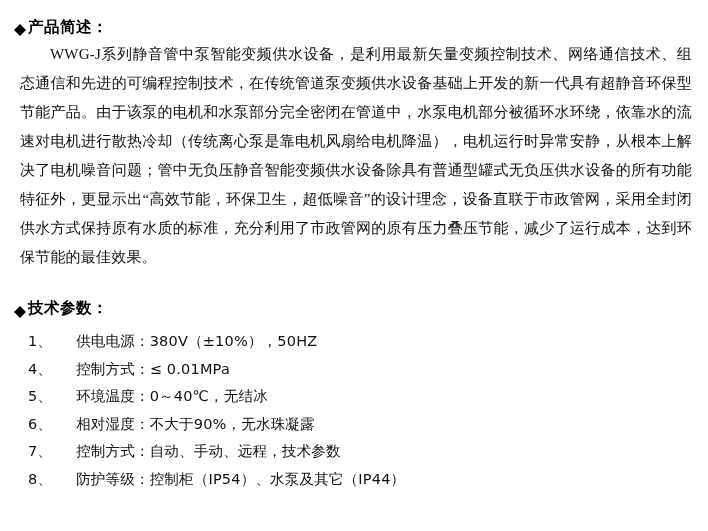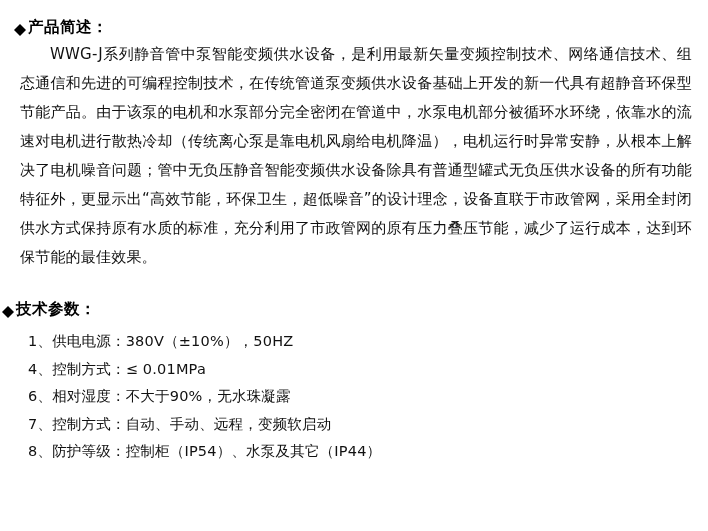--- a/index.html
+++ b/index.html
@@ -44,33 +44,34 @@
     content: "";
     position: absolute;
     left: -6px;
     top: 6px;
     width: 0;
     height: 0;
     border: 6px solid transparent;
     border-top-color: #000;
   }
   #heading1 { position: absolute; left: 14px; top: 18px; }
-  #heading2 { position: absolute; left: 2px; top: 300px; }
+  #heading2 { position: absolute; left: 14px; top: 300px; font-family: Liberation Mono, monospace; }
 
   .body-paragraph {
     position: absolute;
     left: 20px;
     top: 40px;
     width: 672px;
     font-size: 15px;
     line-height: 29px;
     text-align: justify;
     text-indent: 2em;
     color: #111111;
     letter-spacing: 0.2px;
+    font-family: Liberation Serif, serif;
   }
 
   .spec-list {
     position: absolute;
     left: 20px;
     top: 328px;
     width: 660px;
     margin: 0;
     padding: 0;
     list-style: none;
@@ -81,20 +82,21 @@
     color: #111111;
     white-space: nowrap;
     letter-spacing: 0.2px;
   }
   .spec-num {
     display: inline-block;
     padding-left: 8px;
   }
   .spec-text {
     display: inline;
+    margin-left: 24px;
   }
 </style>
 </head>
 <body>
 
 <div class="page">
 
   <div class="section-heading" id="heading1">
     <span class="diamond"></span>
     <span>产品简述：</span>
@@ -108,23 +110,26 @@
   </div>
 
   <ul class="spec-list">
     <li class="spec-item">
       <span class="spec-num">1、</span><span class="spec-text">供电电源：380V（±10%），50HZ</span>
     </li>
     <li class="spec-item">
       <span class="spec-num">4、</span><span class="spec-text">控制方式：≤ 0.01MPa</span>
     </li>
     <li class="spec-item">
+      <span class="spec-num">5、</span><span class="spec-text">环境温度：0～40℃，无结冰</span>
+    </li>
+    <li class="spec-item">
       <span class="spec-num">6、</span><span class="spec-text">相对湿度：不大于90%，无水珠凝露</span>
     </li>
     <li class="spec-item">
-      <span class="spec-num">7、</span><span class="spec-text">控制方式：自动、手动、远程，变频软启动</span>
+      <span class="spec-num">7、</span><span class="spec-text">控制方式：自动、手动、远程，技术参数</span>
     </li>
     <li class="spec-item">
       <span class="spec-num">8、</span><span class="spec-text">防护等级：控制柜（IP54）、水泵及其它（IP44）</span>
     </li>
   </ul>
 
 </div>
 
 </body></html>

